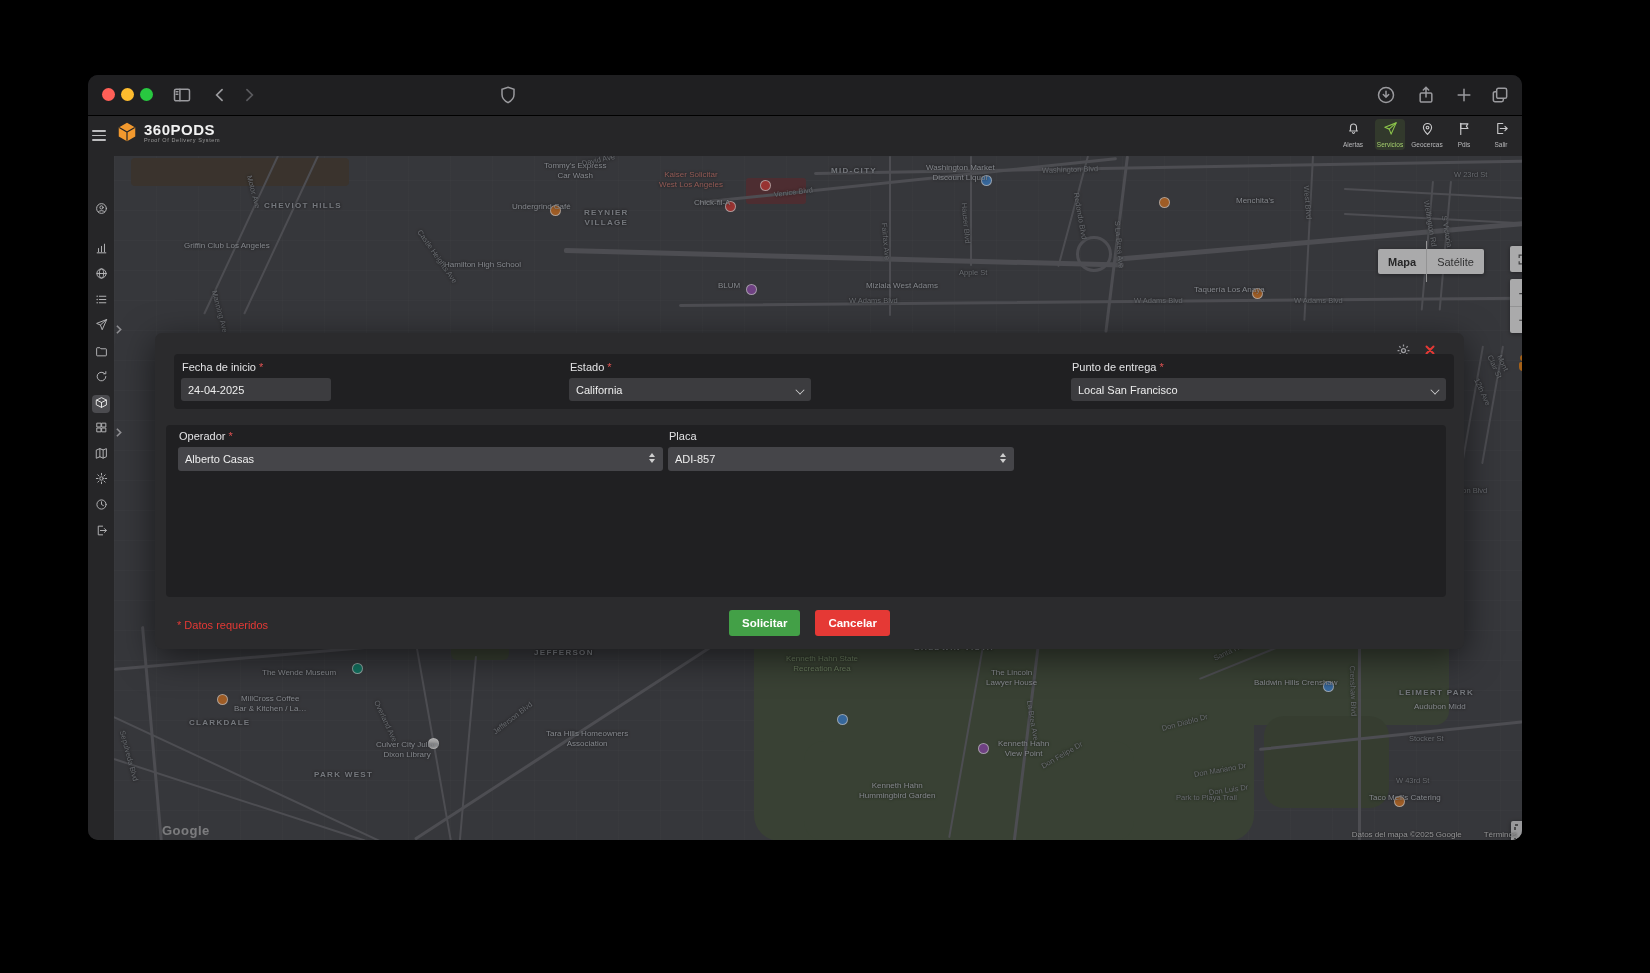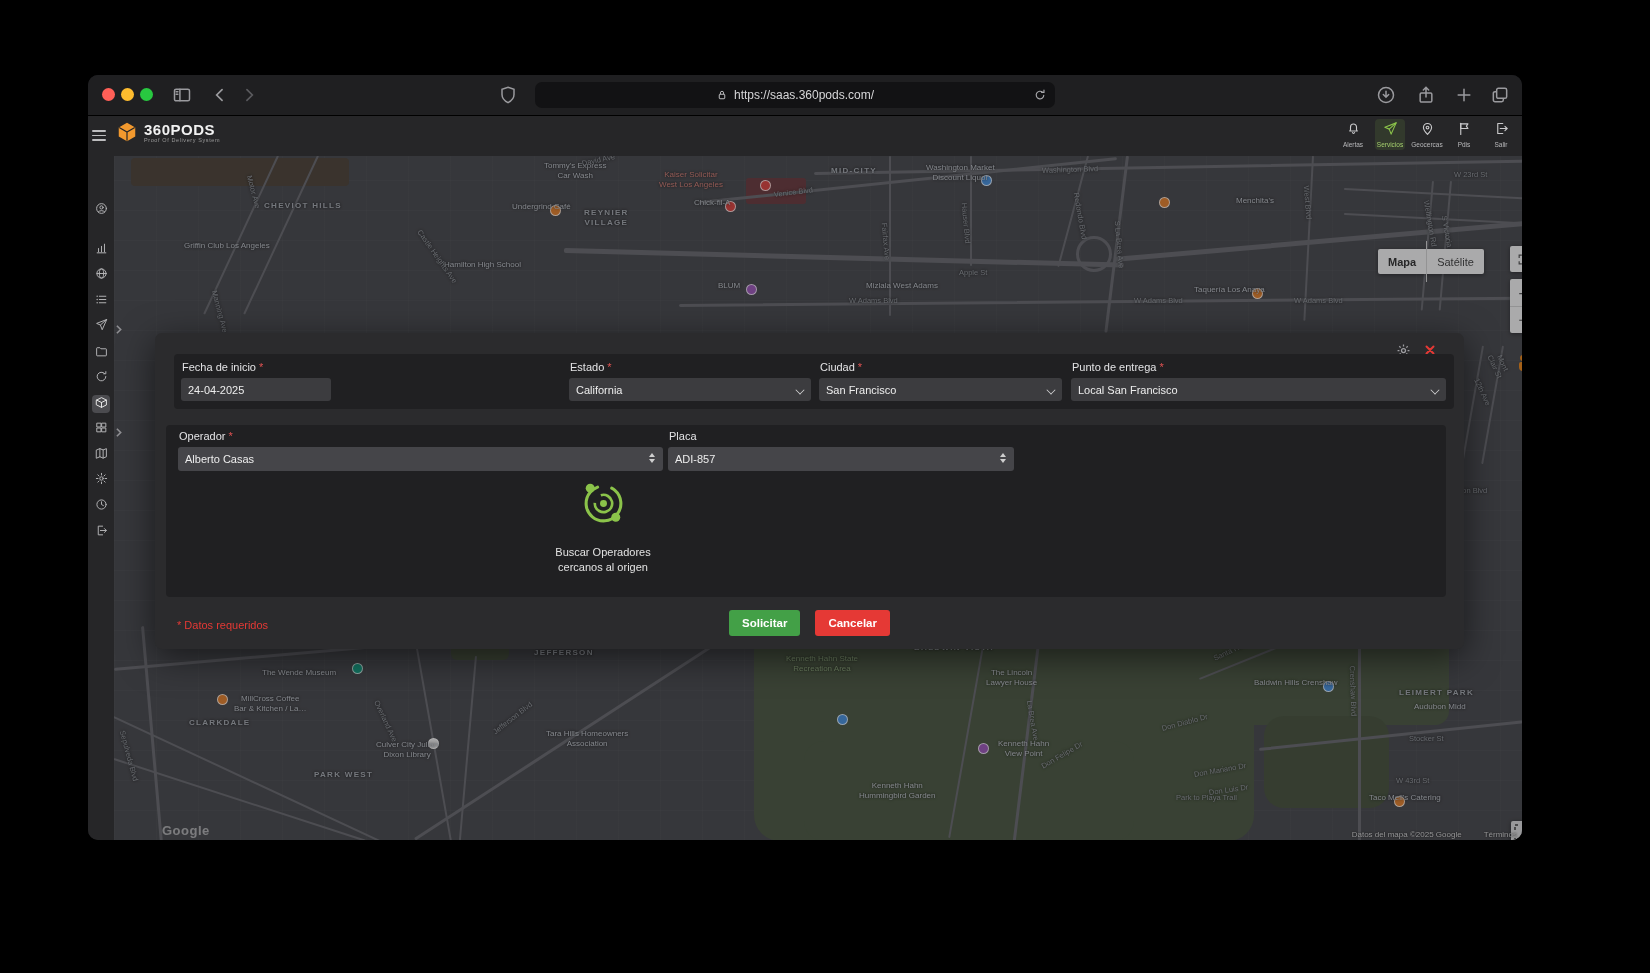--- a/index.html
+++ b/index.html
@@ -111,31 +111,20 @@
         </svg></span>
     <span class="tbicon" style="left:122px"><svg viewBox="0 0 24 24" fill="none" stroke="currentColor" stroke-width="2" stroke-linecap="round">
           <path d="M14.5 5.5L8 12l6.5 6.5"></path>
         </svg></span>
     <span class="tbicon dim" style="left:151px"><svg viewBox="0 0 24 24" fill="none" stroke="currentColor" stroke-width="2" stroke-linecap="round">
           <path d="M9.5 5.5L16 12l-6.5 6.5"></path>
         </svg></span>
     <span class="tbicon" style="left:410px"><svg viewBox="0 0 24 24" fill="none" stroke="currentColor" stroke-width="1.8">
           <path d="M12 2.8l7.2 2.4v6.3c0 4.6-3.2 7.7-7.2 9.7-4-2-7.2-5.1-7.2-9.7V5.2z"></path>
         </svg></span>
-    <div class="urlbar">
-      <span class="lock"><svg viewBox="0 0 24 24" fill="none" stroke="currentColor" stroke-width="2">
-            <rect x="6.5" y="10.5" width="11" height="9" rx="1.5"></rect>
-            <path d="M8.8 10.5V7.8a3.2 3.2 0 0 1 6.4 0v2.7"></path>
-          </svg></span>
-      <span>https://saas.360pods.com/</span>
-      <span class="reload"><svg viewBox="0 0 24 24" fill="none" stroke="currentColor" stroke-width="2" stroke-linecap="round">
-            <path d="M18.5 12.5a6.5 6.5 0 1 1-1.9-5.1"></path>
-            <path d="M18.8 3.5v4h-4"></path>
-          </svg></span>
-    </div>
     <span class="tbicon" style="left:1288px"><svg viewBox="0 0 24 24" fill="none" stroke="currentColor" stroke-width="1.8" stroke-linecap="round">
           <circle cx="12" cy="12" r="9"></circle>
           <path d="M12 7.5v7M8.8 11.5l3.2 3.2 3.2-3.2"></path>
         </svg></span>
     <span class="tbicon" style="left:1328px"><svg viewBox="0 0 24 24" fill="none" stroke="currentColor" stroke-width="1.8" stroke-linecap="round">
           <rect x="5" y="9.5" width="14" height="11" rx="1.5"></rect>
           <path d="M12 14.5V3.5M8.8 6L12 2.8 15.2 6"></path>
         </svg></span>
     <span class="tbicon" style="left:1366px"><svg viewBox="0 0 24 24" fill="none" stroke="currentColor" stroke-width="1.8" stroke-linecap="round">
           <path d="M12 5v14M5 12h14"></path>
@@ -481,27 +470,20 @@
                 <span>24-04-2025</span>
               </div>
           </div>
           <div class="fcol" style="left:395px;top:7px;width:242px">
             <div class="flabel"><span>Estado</span><span class="fstar">*</span></div>
             <div class="fctrl">
                 <span>California</span>
                 <span class="chev"></span>
               </div>
           </div>
-          <div class="fcol" style="left:645px;top:7px;width:243px">
-            <div class="flabel"><span>Ciudad</span><span class="fstar">*</span></div>
-            <div class="fctrl">
-                <span>San Francisco</span>
-                <span class="chev"></span>
-              </div>
-          </div>
           <div class="fcol" style="left:897px;top:7px;width:375px">
             <div class="flabel"><span>Punto de entrega</span><span class="fstar">*</span></div>
             <div class="fctrl">
                 <span>Local San Francisco</span>
                 <span class="chev"></span>
               </div>
           </div>
         </div>
 
         <div class="panel panel2">
@@ -518,30 +500,20 @@
           <div class="fcol" style="left:502px;top:5px;width:346px">
             <div class="flabel"><span>Placa</span></div>
             <div class="fctrl sel2">
                 <span>ADI-857</span>
                 <span class="updown">
                   <i class="u"></i>
                   <i class="dn"></i>
                 </span>
               </div>
           </div>
-          <div class="helper">
-            <span><svg viewBox="0 0 46 46" fill="none">
-                  <circle cx="23" cy="23" r="17" stroke="#8bc34a" stroke-width="3" stroke-dasharray="62 14" stroke-linecap="round" transform="rotate(40 23 23)"></circle>
-                  <circle cx="23" cy="23" r="8.5" stroke="#8bc34a" stroke-width="2.6" stroke-dasharray="36 10" transform="rotate(-60 23 23)"></circle>
-                  <circle cx="23" cy="23" r="3.4" fill="#8bc34a"></circle>
-                  <circle cx="10" cy="8" r="4.4" fill="#8bc34a"></circle>
-                  <circle cx="35" cy="36.5" r="4.4" fill="#8bc34a"></circle>
-                </svg></span>
-            <div class="hl"><span>Buscar Operadores</span><br><span>cercanos al origen</span></div>
-          </div>
         </div>
 
         <div class="m-note">* Datos requeridos</div>
         <div class="m-btns">
           <button class="btn" style="background:#43a047">Solicitar</button>
           <button class="btn" style="background:#e53935">Cancelar</button>
         </div>
       </div>
 
     </div>

